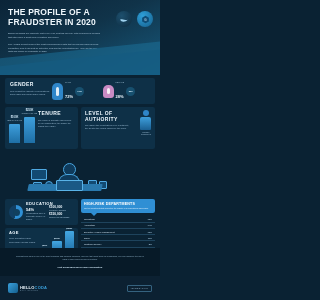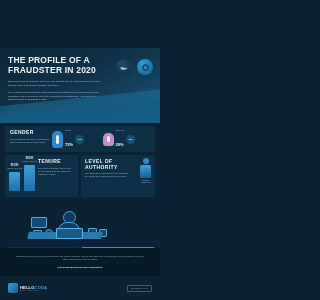--- a/index.html
+++ b/index.html
@@ -11,21 +11,20 @@
   }
   .page { position:relative; width:160px; height:300px; overflow:hidden; }
 
   
   .header {
     position:relative; height:75px;
     background:linear-gradient(150deg,#0d2b42 0%,#0f3busy 1%,#10374f 40%,#14506f 100%);
     background:linear-gradient(155deg,#0b2438 0%,#103349 45%,#17597c 100%);
     padding:8px 8px 15px 8px;
     overflow:hidden;
-    margin-top:48px;
   }
   .header:after{
     content:""; position:absolute; left:-10px; bottom:-14px; width:200px; height:40px;
     background:#1b6f98; transform:rotate(-6deg); opacity:.55;
   }
   .header:before{
     content:""; position:absolute; left:-10px; bottom:-22px; width:200px; height:40px;
     background:#0e4365; transform:rotate(-6deg); opacity:.75;
   }
   .h-title { font-size:8.5px; font-weight:bold; line-height:1.12; letter-spacing:.2px;

